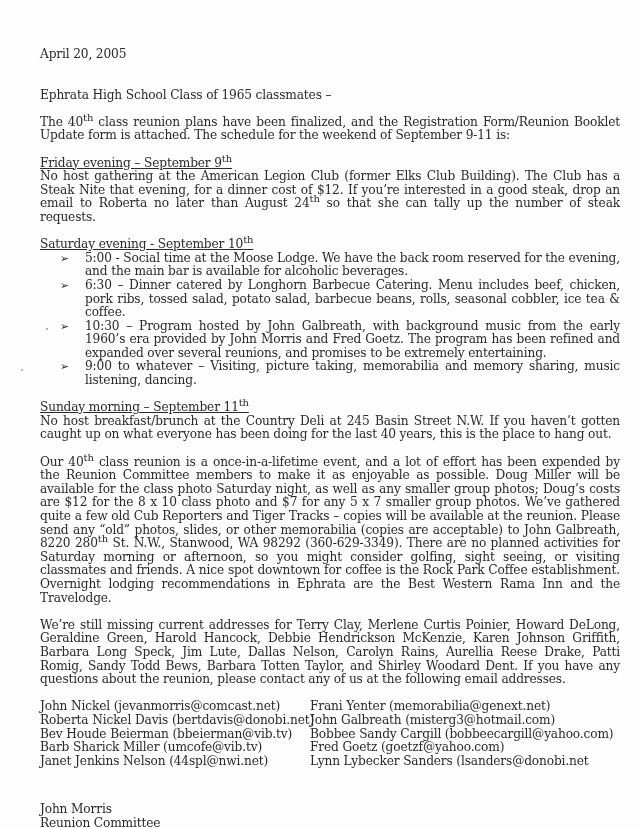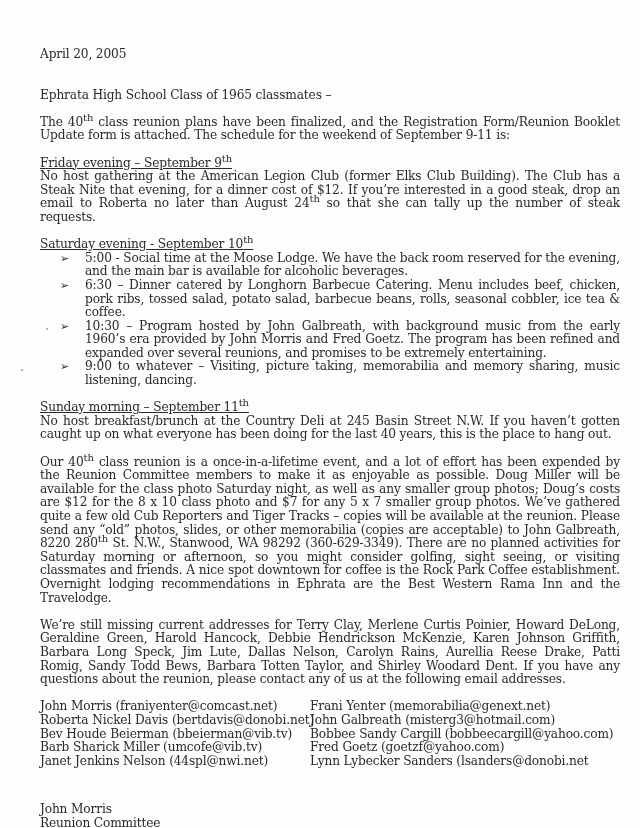--- a/index.html
+++ b/index.html
@@ -57,21 +57,21 @@
   <div class="gap"></div>
 
   <p><span>Our 40</span><sup>th</sup><span> class reunion is a once-in-a-lifetime event, and a lot of effort has been expended by the Reunion Committee members to make it as enjoyable as possible.  Doug Miller will be available for the class photo Saturday night, as well as any smaller group photos; Doug’s costs are $12 for the 8 x 10 class photo and $7 for any 5 x 7 smaller group photos.  We’ve gathered quite a few old Cub Reporters and Tiger Tracks – copies will be available at the reunion.  Please send any “old” photos, slides, or other memorabilia (copies are acceptable) to John Galbreath, 8220 280</span><sup>th</sup><span> St. N.W., Stanwood, WA 98292 (360-629-3349).  There are no planned activities for Saturday morning or afternoon, so you might consider golfing, sight seeing, or visiting classmates and friends.  A nice spot downtown for coffee is the Rock Park Coffee establishment.  Overnight lodging recommendations in Ephrata are the Best Western Rama Inn and the Travelodge.</span></p>
   <div class="gap"></div>
 
   <p>We’re still missing current addresses for Terry Clay, Merlene Curtis Poinier, Howard DeLong, Geraldine Green, Harold Hancock, Debbie Hendrickson McKenzie, Karen Johnson Griffith, Barbara Long Speck, Jim Lute, Dallas Nelson, Carolyn Rains, Aurellia Reese Drake, Patti Romig, Sandy Todd Bews, Barbara Totten Taylor, and Shirley Woodard Dent.  If you have any questions about the reunion, please contact any of us at the following email addresses.</p>
   <div class="gap"></div>
 
   <div class="contacts">
     <div class="col1">
-      <div class="cline">John Morris (franiyenter@comcast.net)</div>
+      <div class="cline">John Nickel (jevanmorris@comcast.net)</div>
       <div class="cline">Roberta Nickel Davis (bertdavis@donobi.net)</div>
       <div class="cline">Bev Houde Beierman (bbeierman@vib.tv)</div>
       <div class="cline">Barb Sharick Miller (umcofe@vib.tv)</div>
       <div class="cline">Janet Jenkins Nelson (44spl@nwi.net)</div>
     </div>
     <div class="col2">
       <div class="cline">Frani Yenter (memorabilia@genext.net)</div>
       <div class="cline">John Galbreath (misterg3@hotmail.com)</div>
       <div class="cline">Bobbee Sandy Cargill (bobbeecargill@yahoo.com)</div>
       <div class="cline">Fred Goetz (goetzf@yahoo.com)</div>

